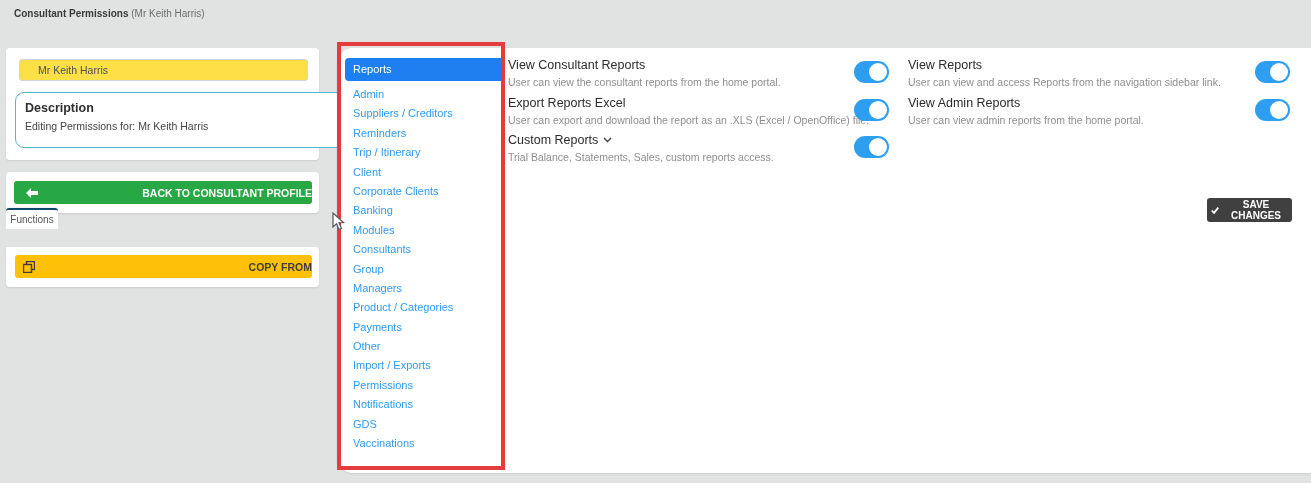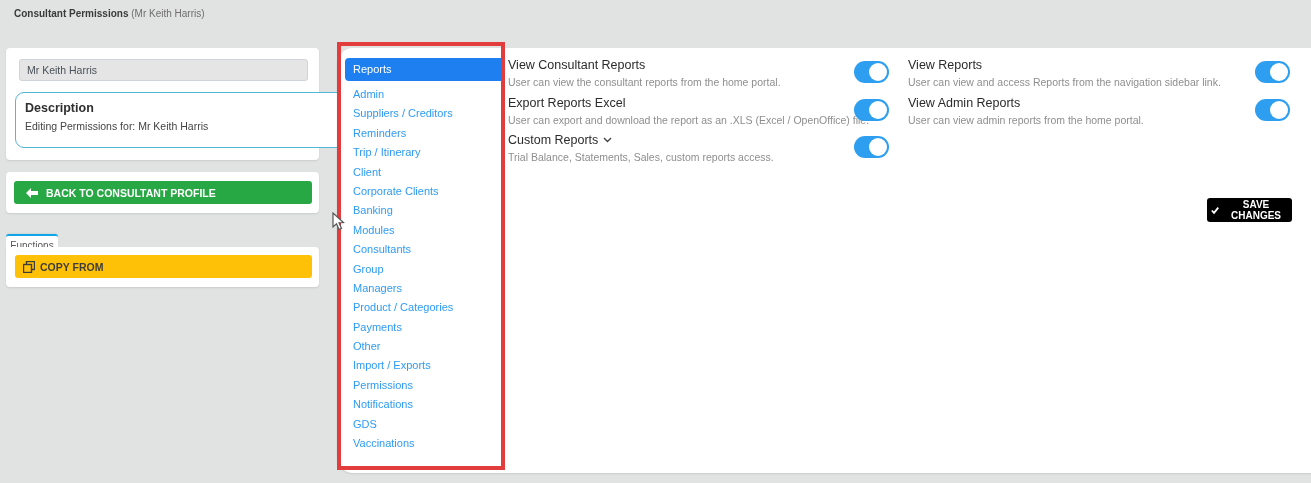--- a/index.html
+++ b/index.html
@@ -17,47 +17,47 @@
   .page-header .sub { font-weight:normal; color:#6e6e6e; }
 
   .card {
     position:absolute; background:#fff; border-radius:4px;
     box-shadow:0 1px 2px rgba(0,0,0,0.10);
   }
   
   .card-profile { left:6px; top:48px; width:313px; height:112px; }
   .name-input {
     position:absolute; left:13px; top:11px; width:289px; height:22px;
-    background:#e5e5e5; border:1px solid #ced4da; border-radius:3px;
-    font-size:10.5px; color:#495057; line-height:20px; padding-left:7px;
+    background:#fde047; border:1px solid #ced4da; border-radius:3px;
+    font-size:10.5px; color:#495057; line-height:20px; padding-left:18px;
     font-family:"Liberation Sans", sans-serif;
   }
   .desc-box {
     position:absolute; left:9px; top:44px; width:354px; height:56px;
     border:1px solid #54b6d6; border-radius:9px; background:#fff;
     padding:8px 0 0 9px;
   }
   .desc-title { font-size:12.5px; font-weight:bold; color:#2f2f2f; }
   .desc-text { font-size:10.5px; color:#444; margin-top:5px; }
 
   .card-back { left:6px; top:172px; width:313px; height:41px; }
   .btn {
-    display:flex; align-items:center; justify-content:flex-start;
+    display:flex; align-items:center; justify-content:space-between;
     border:none; cursor:pointer; border-radius:3px;
     font-family:"Liberation Sans", sans-serif; font-weight:bold;
   }
   .btn-back {
     position:absolute; left:8px; top:9px; width:298px; height:23px;
     background:#28a745; color:#fff; font-size:10.5px; padding-left:12px;
   }
   .btn-back svg { margin-right:8px; }
 
   .functions-tab {
-    position:absolute; left:6px; top:234px; width:52px; height:21px;
-    background:#fff; border-top:2px solid #0ea5e9;
+    position:absolute; left:6px; top:208px; width:52px; height:21px;
+    background:#fff; border-top:2px solid #0c4a6e;
     border-radius:3px 3px 0 0; font-size:10px; color:#555;
     display:flex; align-items:center; justify-content:center;
     box-shadow:0 -1px 2px rgba(0,0,0,0.06);
   }
   .card-functions { left:6px; top:247px; width:313px; height:40px; border-top-left-radius:0; }
   .btn-copy {
     position:absolute; left:9px; top:8px; width:297px; height:23px;
     background:#ffc107; color:#3d3d3d; font-size:10.5px; padding-left:8px;
   }
   .btn-copy svg { margin-right:5px; }
@@ -86,21 +86,21 @@
   .toggle {
     position:absolute; right:0; top:3px; width:35px; height:22px;
     border-radius:11px; background:#2e9ff0; cursor:pointer;
   }
   .toggle .knob {
     position:absolute; top:2px; right:2px; width:18px; height:18px;
     border-radius:50%; background:#fff;
   }
   .btn-save {
     position:absolute; left:870px; top:150px; width:85px; height:24px;
-    background:#000000; color:#fff; font-size:10px;
+    background:#404040; color:#fff; font-size:10px;
     justify-content:center; padding:0 4px;
   }
   .btn-save svg { margin-right:5px; }
 
   
   .annotation {
     position:absolute; left:337px; top:42px; width:168px; height:428px;
     border:4px solid #e23c3c; z-index:50; pointer-events:none;
   }
   .cursor { position:absolute; left:332px; top:212px; z-index:60; pointer-events:none; }

